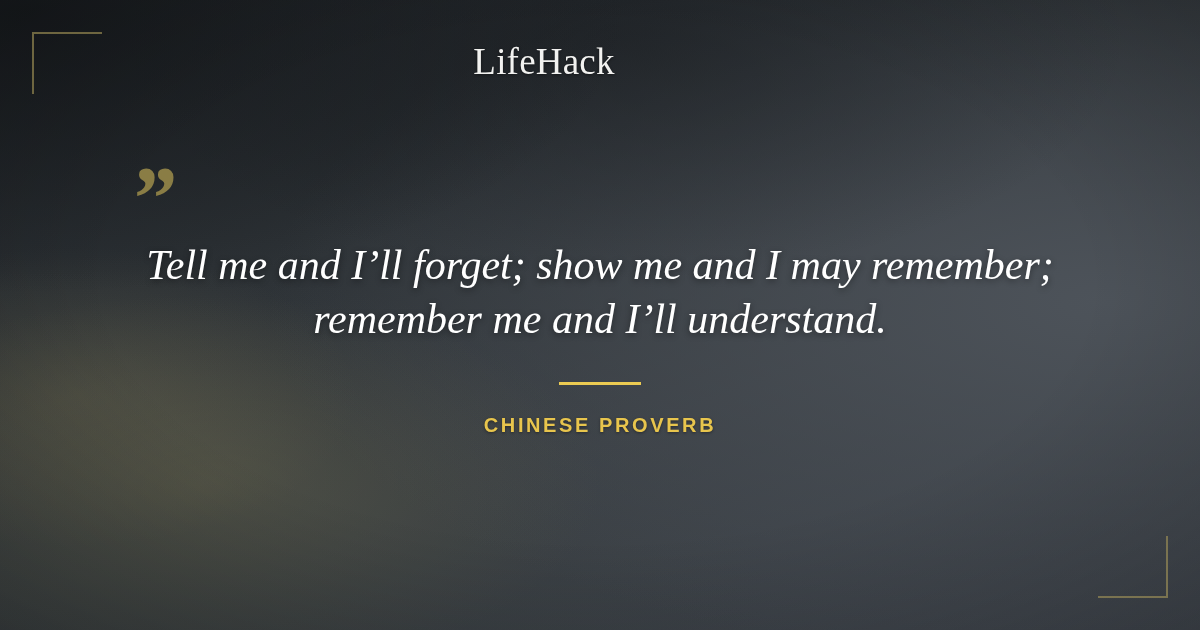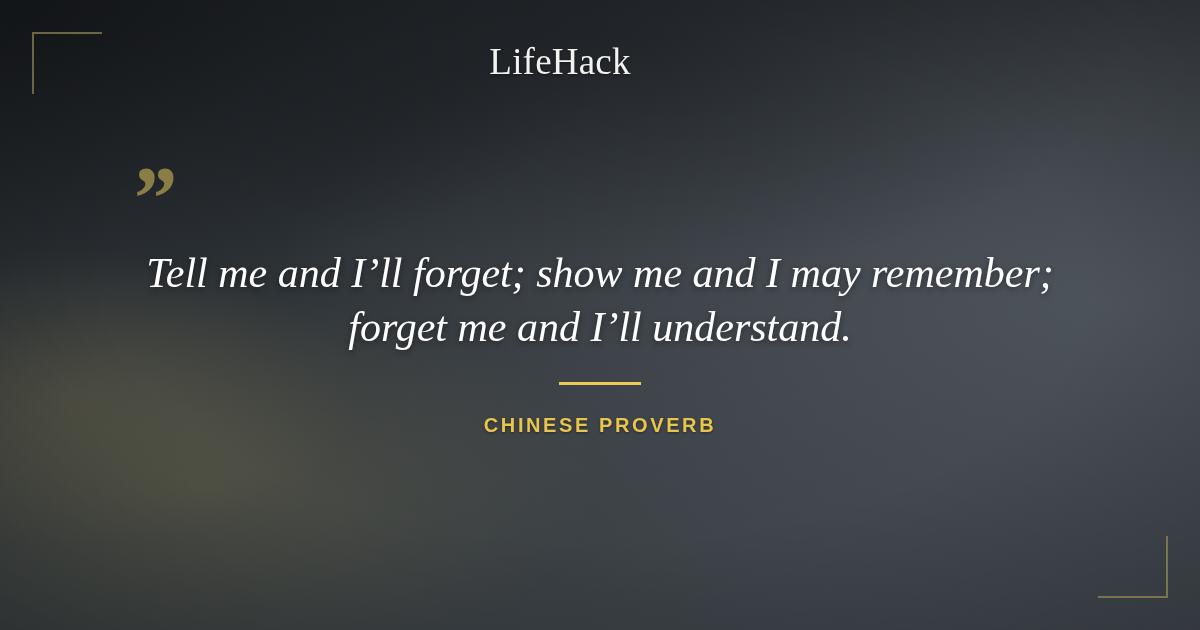--- a/index.html
+++ b/index.html
@@ -70,21 +70,20 @@
     position: absolute;
     top: 40px;
     left: 0;
     width: 1088px;
     text-align: center;
     font-family: "Liberation Serif", "DejaVu Serif", serif;
     font-size: 37px;
     letter-spacing: 0.2px;
     color: #f2f2f0;
     text-shadow: 0 1px 3px rgba(0,0,0,0.45);
-    padding-left: 16px;
   }
 
   
   .quote-mark {
     position: absolute;
     left: 129px;
     top: 152px;
     font-family: "Liberation Serif", "DejaVu Serif", serif;
     font-size: 92px;
     font-style: italic;
@@ -96,21 +95,21 @@
 
   
   .quote-block {
     position: absolute;
     left: 0;
     top: 238px;
     width: 1200px;
     text-align: center;
   }
   .quote-text {
-    margin: 8px auto;
+    margin: 0 auto;
     width: 960px;
     font-family: "Liberation Serif", "DejaVu Serif", serif;
     font-style: italic;
     font-size: 42px;
     line-height: 54px;
     color: #ffffff;
     text-shadow: 0 2px 6px rgba(0,0,0,0.42);
   }
 
   
@@ -153,21 +152,21 @@
   <div class="corner corner-br"></div>
 
   <div class="logo">LifeHack</div>
 
   <div class="quote-mark">”</div>
 
   <div class="quote-block">
     <p class="quote-text">
       <span>Tell me and I’ll forget; show me and I may remember;</span>
       <br>
-      <span>forget me and I’ll understand.</span>
+      <span>remember me and I’ll understand.</span>
     </p>
   </div>
 
   <div class="divider"></div>
 
   <div class="attribution">CHINESE PROVERB</div>
 
 </div>
 
 </body></html>

